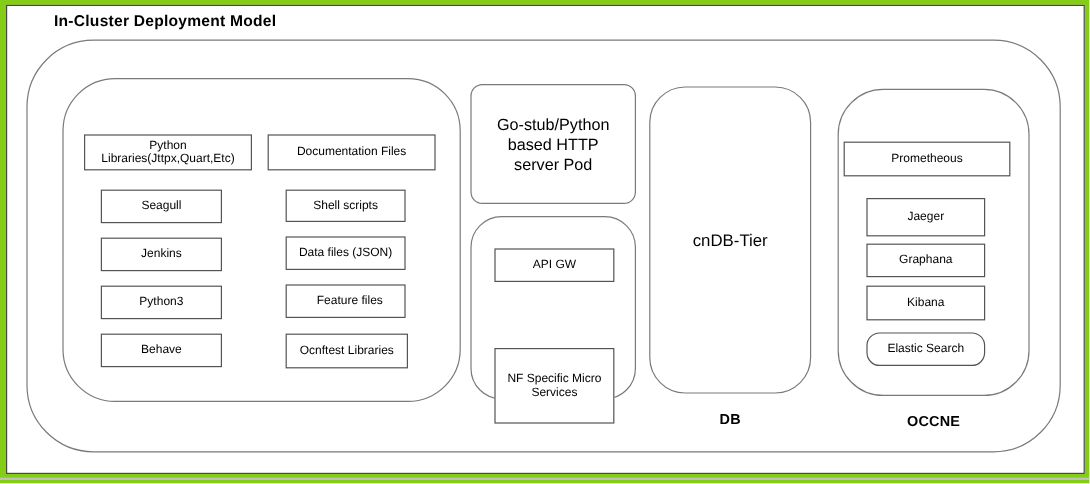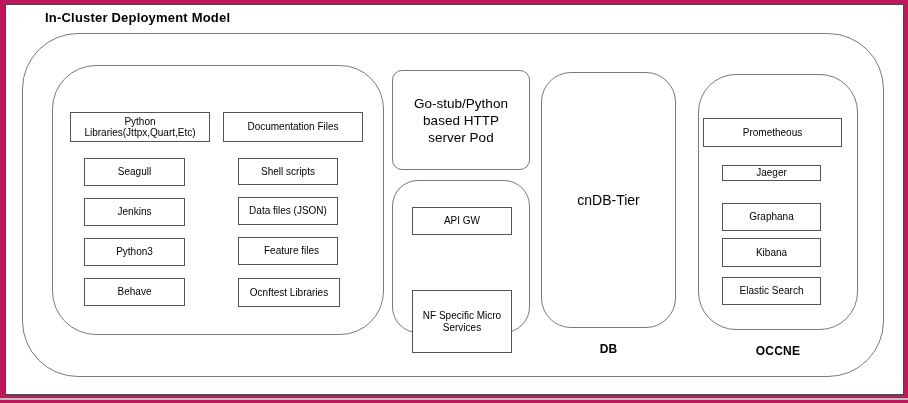--- a/index.html
+++ b/index.html
@@ -1,17 +1,17 @@
 <!DOCTYPE html>
 <html><head>
 <meta charset="utf-8">
 <style>
   html,body { margin:0; padding:0; background:#ffffff; }
   .canvas {
-    position:relative; width:908px; height:403px; background:#be185d;
+    position:relative; width:908px; height:403px; background:#84cc16;
     font-family:"Liberation Sans", sans-serif; color:#000000; overflow:hidden;
   }
   .outer-frame {
     position:absolute; left:5px; top:4px; width:897px; height:389px;
     border:1px solid #474747; background:#ffffff;
   }
   .title {
     position:absolute; left:45px; top:10px; font-size:13px; font-weight:bold;
     letter-spacing:0.2px; white-space:nowrap;
   }
@@ -71,21 +71,21 @@
   <div class="box" style="left:412px; top:207px; width:100px; height:28px;">API GW</div>
   <div class="box" style="left:412px; top:250px; width:100px; height:63px;margin-top:40px;">NF Specific Micro Services</div>
 
   <div class="round dbrect">
     <span>cnDB-Tier</span>
   </div>
   <div class="seclabel" style="left:541px; top:342px; width:135px;">DB</div>
 
   <div class="round occne"></div>
   <div class="box" style="left:703px; top:118px; width:139px; height:29px;">Prometheous</div>
-  <div class="box" style="left:722px; top:165px; width:99px; height:16px;">Jaeger</div>
+  <div class="box" style="left:722px; top:165px; width:99px; height:32px;">Jaeger</div>
   <div class="box" style="left:722px; top:203px; width:99px; height:28px;">Graphana</div>
   <div class="box" style="left:722px; top:238px; width:99px; height:29px;">Kibana</div>
-  <div class="box" style="left:722px; top:277px; width:99px; height:28px;">Elastic Search</div>
+  <div class="box" style="left:722px; top:277px; width:99px; height:28px;border-radius:11px;">Elastic Search</div>
   <div class="seclabel" style="left:698px; top:344px; width:160px;">OCCNE</div>
 
   <div class="bottom-strip"></div>
 
 </div>
 
 </body></html>

